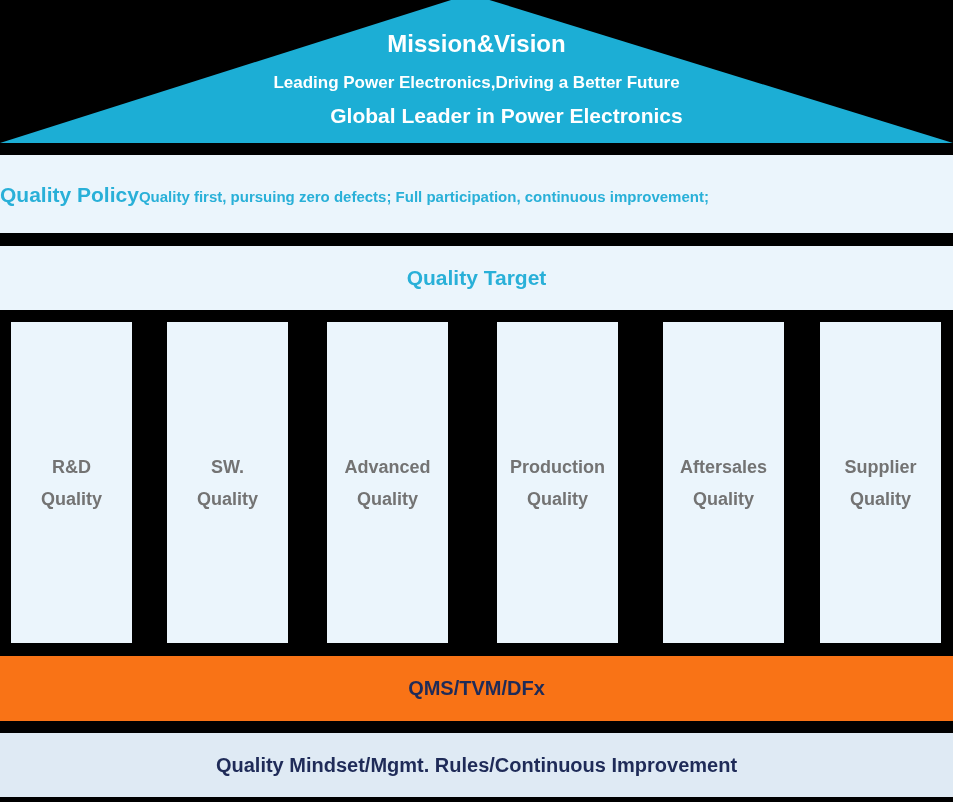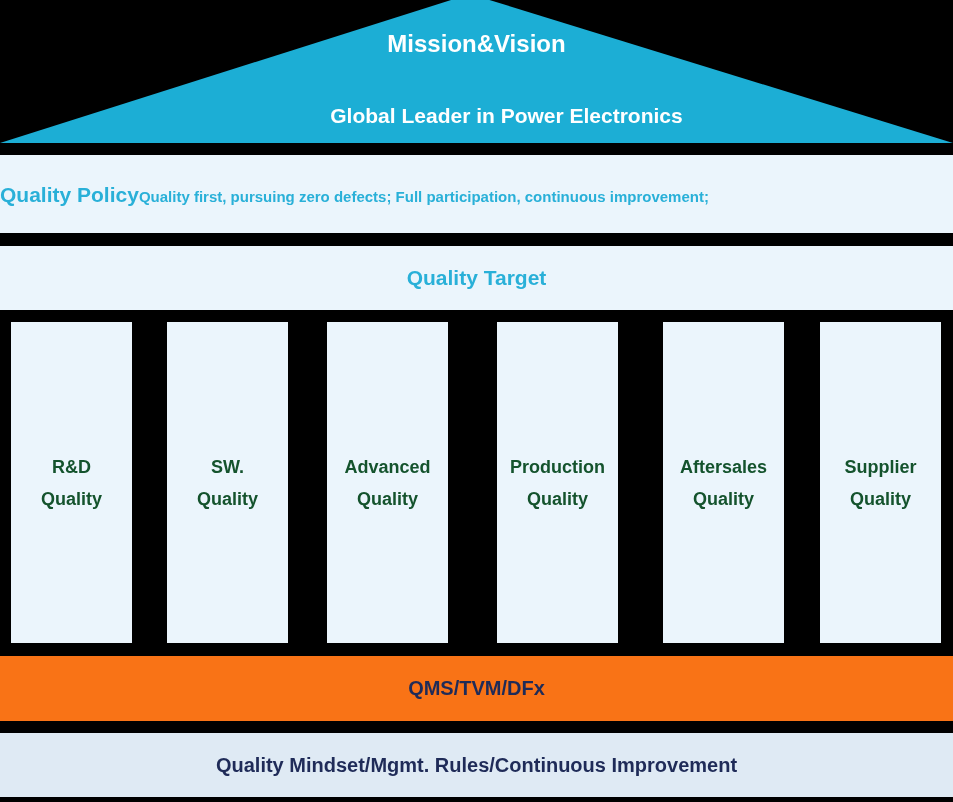--- a/index.html
+++ b/index.html
@@ -78,21 +78,21 @@
     display: flex;
     flex-direction: column;
     align-items: center;
     justify-content: center;
     text-align: center;
   }
   .pillar span {
     display: block;
     font-size: 18px;
     line-height: 32px;
-    color: #14532d;
+    color: #737373;
   }
   .pillar-1 { left: 11px; }
   .pillar-2 { left: 167px; }
   .pillar-3 { left: 327px; }
   .pillar-4 { left: 497px; }
   .pillar-5 { left: 663px; }
   .pillar-6 { left: 820px; }
   
   .band-qms {
     top: 656px; height: 65px;
@@ -110,20 +110,21 @@
 </head>
 <body>
 
 <div class="canvas">
 
   <div class="roof">
     <svg width="953" height="143" viewBox="0 0 953 143">
       <polygon points="0,143 953,143 470,-6" fill="#1caed5"></polygon>
     </svg>
     <div class="roof-text roof-title">Mission&amp;Vision</div>
+    <div class="roof-text roof-sub1">Leading Power Electronics,Driving a Better Future</div>
     <div class="roof-text roof-sub2">Global Leader in Power Electronics</div>
   </div>
 
   <div class="band band-policy">
     <div class="policy-title">Quality Policy</div>
     <div class="policy-line first">Quality first, pursuing zero defects; Full participation, continuous improvement;</div>
   </div>
 
   <div class="band band-target">
     <div class="target-title">Quality Target</div>

